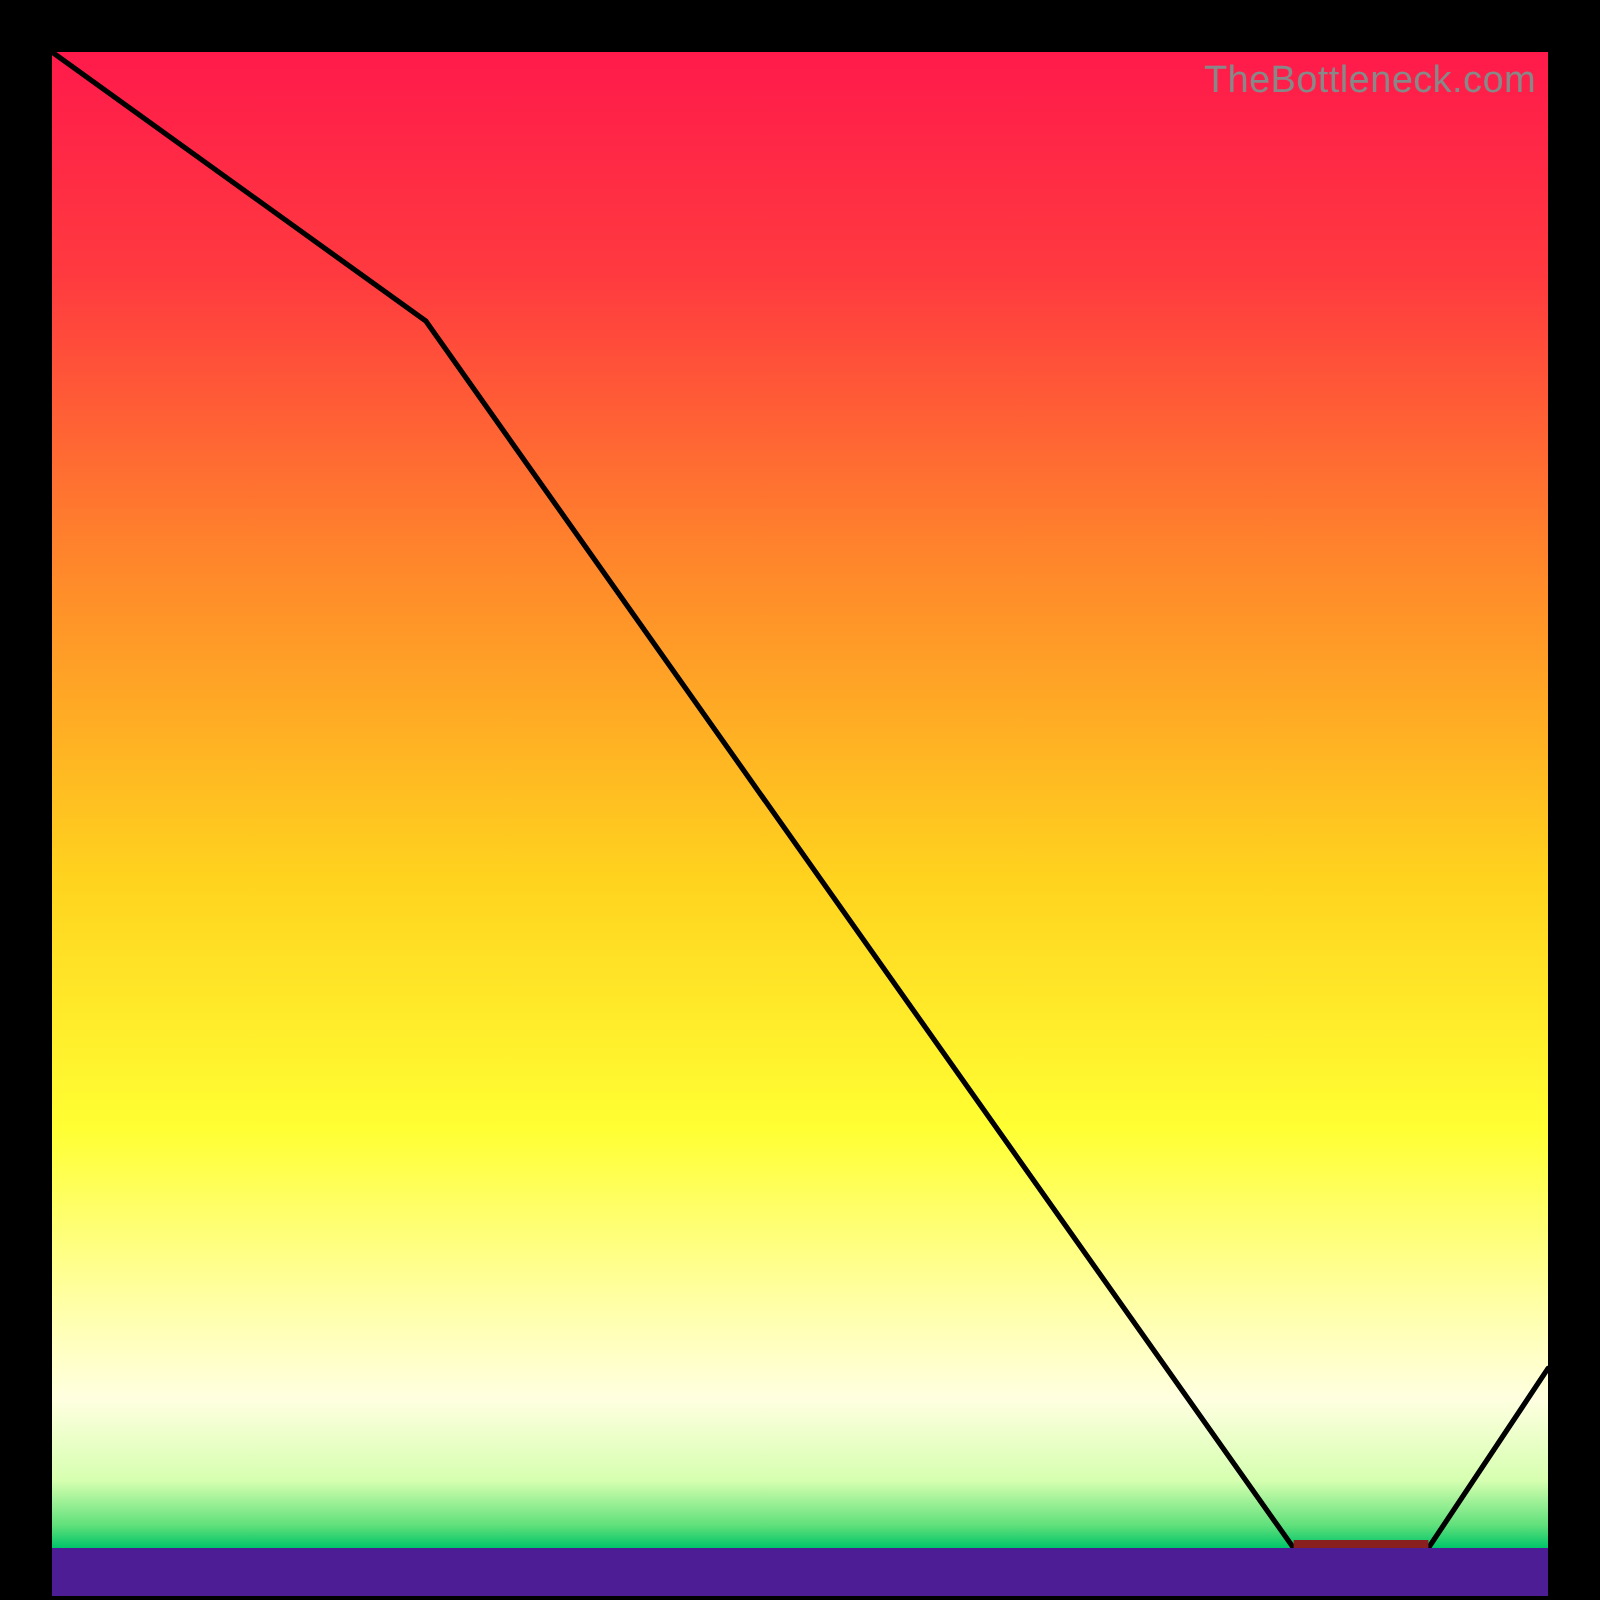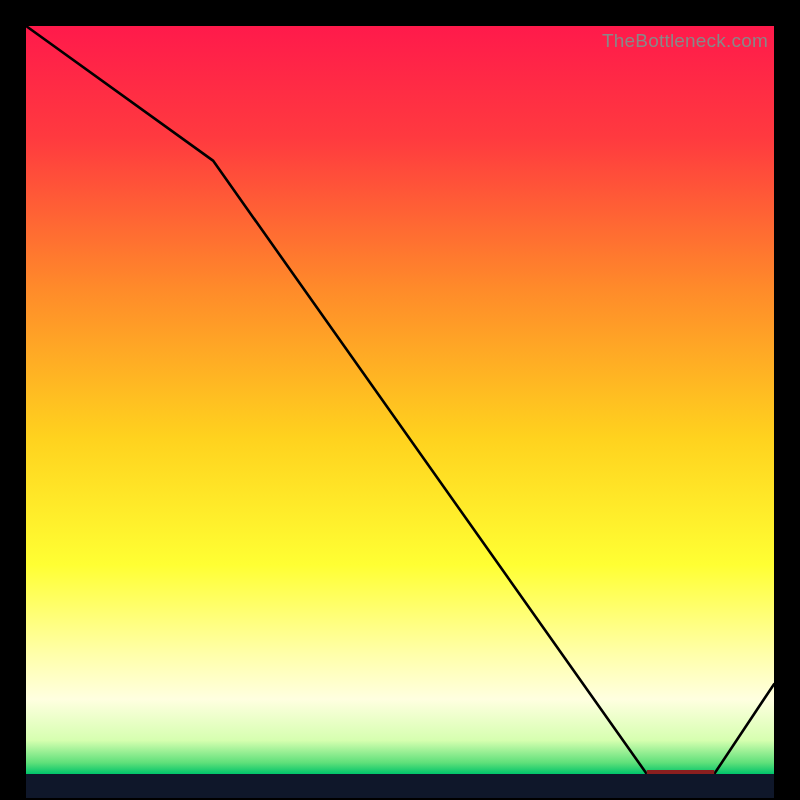--- a/index.html
+++ b/index.html
@@ -10,21 +10,21 @@
     background: #000;
     overflow: hidden;
     font-family: Arial, Helvetica, sans-serif;
   }
   .frame {
     position: absolute;
     left: 26px;
     top: 26px;
     width: 748px;
     height: 772px;
-    background: #0f172a;
+    background: #4c1d95;
   }
   .plot-area {
     position: absolute;
     left: 0;
     top: 0;
     width: 748px;
     height: 748px;
   }
   .watermark {
     position: absolute;

